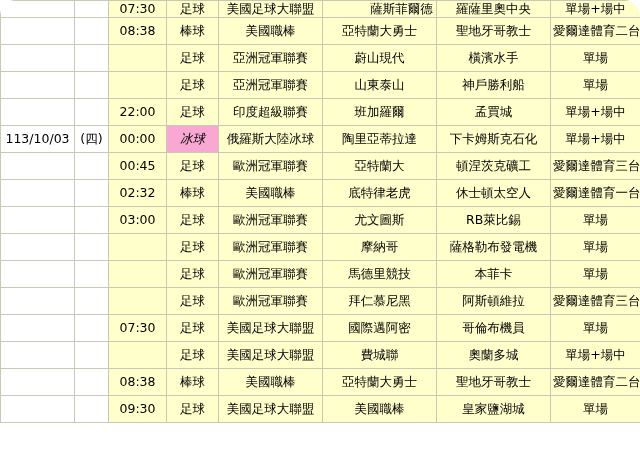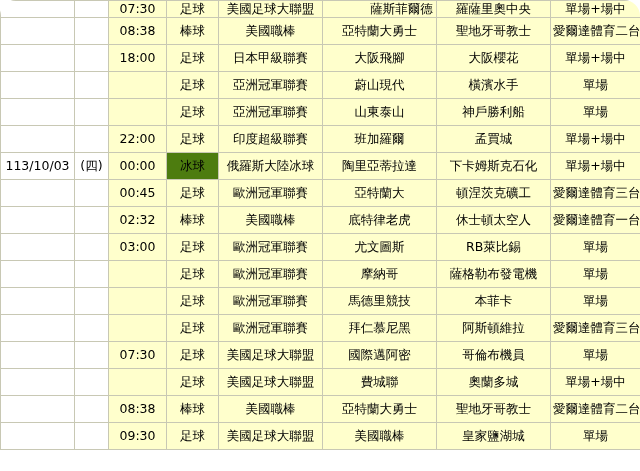--- a/index.html
+++ b/index.html
@@ -66,21 +66,22 @@
   }
   td.team-cell {
     background: #ffffcc;
   }
   td.ch-cell {
     background: #ffffcc;
     font-size: 12px;
   }
   
   td.sport-ice {
-    background: #4d7c0f;
+    background: #f9a8d4;
+    font-style: italic;
   }
   .clip {
     display: block;
     overflow: hidden;
     text-overflow: clip;
     white-space: nowrap;
     padding: 0 2px;
   }
   .topcut {
     height: 14px;
@@ -155,46 +156,20 @@
           </td>
         </tr>
         <tr>
           <td class="date-cell">
             <span class="clip"></span>
           </td>
           <td class="wday-cell">
             <span class="clip"></span>
           </td>
           <td class="time-cell">
-            <span class="clip">18:00</span>
-          </td>
-          <td class="sport-cell">
-            <span class="clip">足球</span>
-          </td>
-          <td class="league-cell">
-            <span class="clip">日本甲級聯賽</span>
-          </td>
-          <td class="team-cell">
-            <span class="clip">大阪飛腳</span>
-          </td>
-          <td class="team-cell">
-            <span class="clip">大阪櫻花</span>
-          </td>
-          <td class="ch-cell">
-            <span class="clip">單場+場中</span>
-          </td>
-        </tr>
-        <tr>
-          <td class="date-cell">
-            <span class="clip"></span>
-          </td>
-          <td class="wday-cell">
-            <span class="clip"></span>
-          </td>
-          <td class="time-cell">
             <span class="clip"></span>
           </td>
           <td class="sport-cell">
             <span class="clip">足球</span>
           </td>
           <td class="league-cell">
             <span class="clip">亞洲冠軍聯賽</span>
           </td>
           <td class="team-cell">
             <span class="clip">蔚山現代</span>

